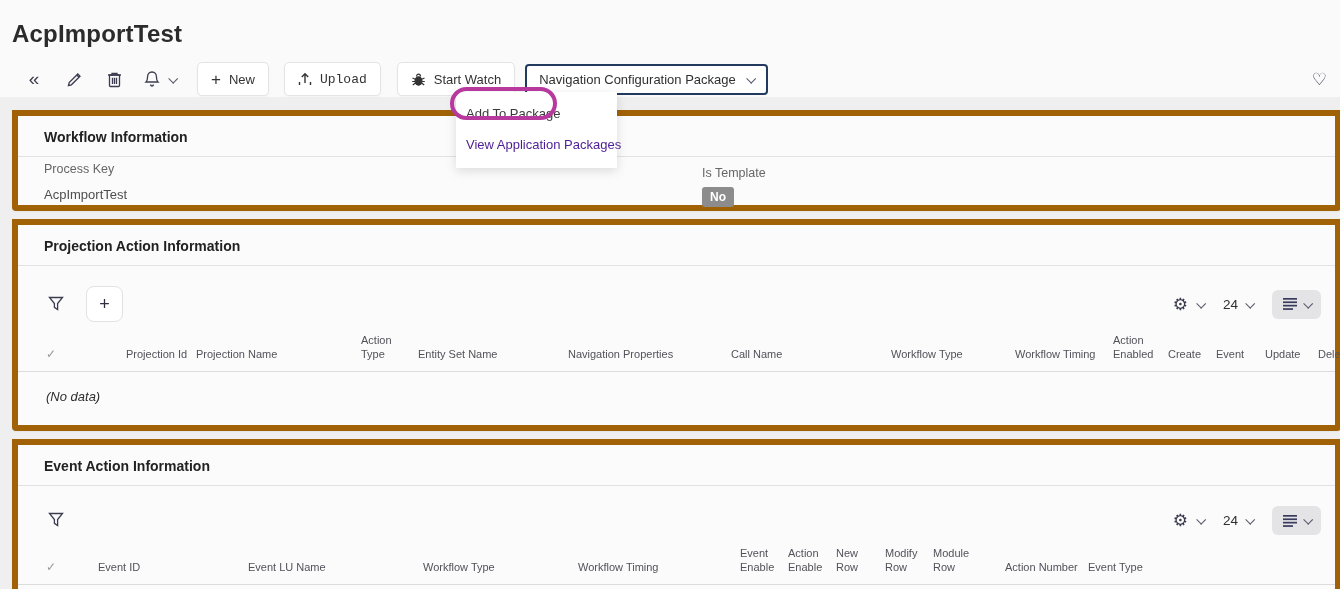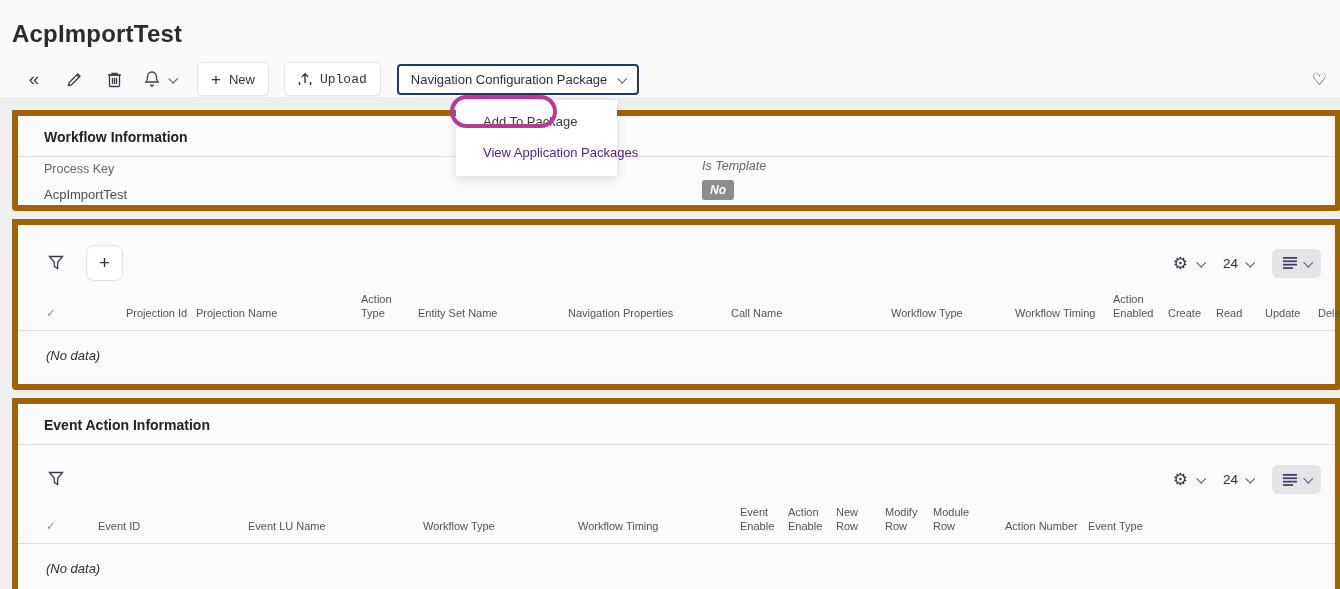--- a/index.html
+++ b/index.html
@@ -17,38 +17,38 @@
   .gap20 { margin-right:20px; }
   .bellwrap { display:flex; align-items:center; gap:9px; margin-right:21px; cursor:pointer; }
   .chev { display:inline-block; width:7px; height:7px; border-right:1.6px solid #56566b; border-bottom:1.6px solid #56566b; transform:rotate(45deg) translateY(-1px); }
   .btn { display:flex; align-items:center; gap:8px; height:34px; padding:0 13px; background:#fff; border:1px solid #e4e4e4; border-radius:5px; font-size:13px; color:#333; font-family:inherit; cursor:pointer; box-shadow:0 1px 2px rgba(0,0,0,.03); white-space:nowrap; }
   .btn .plus-glyph { font-size:17px; font-weight:400; color:#333; line-height:15px; }
   .mr15 { margin-right:15px; } .mr16 { margin-right:16px;font-family:Liberation Mono, monospace; } .mr10 { margin-right:10px; }
   .pkg-dd { display:flex; align-items:center; gap:11px; height:31px; padding:0 12px; background:#fff; border:2px solid #223a5e; border-radius:4px; font-size:13px; color:#2f2f2f; cursor:pointer; white-space:nowrap; }
   .heart { margin-left:auto; margin-right:13px; font-size:17px; color:#3a3a4e; cursor:pointer; line-height:17px; }
 
   
-  .menu { position:absolute; left:456px; top:100px; width:161px; background:#fff; box-shadow:0 3px 10px rgba(0,0,0,.13); padding:6px 17px 8px; z-index:6; }
+  .menu { position:absolute; left:456px; top:92px; width:161px; background:#fff; box-shadow:0 3px 10px rgba(0,0,0,.13); padding:6px 0 8px; z-index:6; }
   .menu-item { padding:8px 10px; font-size:13px; color:#3a3a3a; cursor:pointer; white-space:nowrap; }
   .menu-item.link { color:#4c1d95; }
   .annotation { position:absolute; left:-6px; top:-5px; width:107px; height:33px; border:4px solid #b8399e; border-radius:17px; pointer-events:none; }
 
   
   .card { position:relative; margin-left:12px; width:1329px; background:#fbfbfb; border:6px solid #a16207; border-radius:0 0 4px 4px; box-shadow:0 1px 2px rgba(0,0,0,.04); }
   .card-h { padding:13px 16px 11px 26px; border-bottom:1px solid #e3e2e3; font-size:14px; font-weight:700; color:#222; }
 
   .wf { margin-top:13px; height:101px; }
   .wf-body { position:relative; height:58px; }
   .field label { display:block; font-size:12.5px; color:#666; }
   .f1 { position:absolute; left:26px; top:5px; }
   .f1 .val { margin-top:11px; font-size:13px; color:#4e4e4e; }
   .f2 { position:absolute; left:352px; top:9px; width:315px; }
   .mod-select { margin-top:5px; width:315px; height:30px; background:#fff; border-bottom:1px solid #cccccc; display:flex; align-items:center; justify-content:flex-end; padding-right:12px; cursor:pointer; }
   .tri { width:0; height:0; border-left:5px solid transparent; border-right:5px solid transparent; border-top:6px solid #222; }
-  .f3 { position:absolute; left:684px; top:2px;font-style:italic; }
+  .f3 { position:absolute; left:684px; top:9px; }
   .badge { display:inline-block; margin-top:7px; background:#8c8c8c; color:#fff; font-size:12px; font-weight:700; padding:3px 8px; border-radius:3px; }
 
   
   .sec { margin-top:8px; }
   .grid-toolbar { display:flex; align-items:center; padding:20px 14px 6px 30px; }
   .funnel { cursor:pointer; display:flex; align-items:center; }
   .addbtn { margin-left:22px; width:37px; height:36px; background:#fff; border:1px solid #e2e2e2; border-radius:8px; font-size:18px; font-weight:400; color:#2e2e3e; cursor:pointer; font-family:inherit; line-height:1; }
   .rctrl { margin-left:auto; display:flex; align-items:center; gap:9px; }
   .gear-glyph { font-size:17px; color:#3a3a4e; line-height:17px; cursor:pointer; }
   .psize { display:flex; align-items:center; gap:8px; font-size:13.5px; color:#2e2e2e; cursor:pointer; margin-left:10px; }
@@ -104,20 +104,28 @@
       <button class="btn mr15">
         <span class="plus-glyph">+</span>
         <span>New</span>
       </button>
       <button class="btn mr16">
         <svg width="14" height="15" viewBox="0 0 14 15" fill="none" stroke="#333" stroke-width="1.4">
             <path d="M7 11 V2 M3.8 5 L7 1.8 L10.2 5 M1.5 10 V13 M12.5 10 V13"></path>
           </svg>
         <span>Upload</span>
       </button>
+      <button class="btn mr10">
+        <svg width="15" height="15" viewBox="0 0 15 15" fill="none" stroke="#333" stroke-width="1.2">
+            <ellipse cx="7.5" cy="9" rx="3.4" ry="4.2" fill="#333"></ellipse>
+            <path d="M5.5 4.5 C5.5 3 6.3 2.2 7.5 2.2 C8.7 2.2 9.5 3 9.5 4.5"></path>
+            <path d="M7.5 5 V13 M1.5 6 L4.3 7.2 M1.2 9.5 H4.1 M1.8 13 L4.4 11 M13.5 6 L10.7 7.2 M13.8 9.5 H10.9 M13.2 13 L10.6 11"></path>
+          </svg>
+        <span>Start Watch</span>
+      </button>
 
       <div class="pkg-dd">
         <span>Navigation Configuration Package</span>
         <i class="chev"></i>
       </div>
 
       <span class="heart">♡</span>
     </div>
 
     <div class="menu">
@@ -135,20 +143,21 @@
         <div class="val">AcpImportTest</div>
       </div>
       <div class="field f3">
         <label>Is Template</label>
         <div class="badge">No</div>
       </div>
     </div>
   </section>
 
   <section class="card sec">
+    <div class="card-h">Projection Action Information</div>
     <div class="grid-toolbar">
       <span class="funnel">
         <svg width="16" height="17" viewBox="0 0 16 17" fill="none" stroke="#3c3c50" stroke-width="1.3">
             <path d="M1.5 1.5 H14.5 L9.6 7.5 V13.5 L6.4 11.3 V7.5 Z"></path>
           </svg>
       </span>
       <button class="addbtn">+</button>
       <div class="rctrl">
         <span class="gear-glyph">⚙</span>
         <i class="chev"></i>
@@ -174,21 +183,21 @@
       <span class="col pc1">Projection Id</span>
       <span class="col pc2">Projection Name</span>
       <span class="col pc3">Action Type</span>
       <span class="col pc4">Entity Set Name</span>
       <span class="col pc5">Navigation Properties</span>
       <span class="col pc6">Call Name</span>
       <span class="col pc7">Workflow Type</span>
       <span class="col pc8">Workflow Timing</span>
       <span class="col pc9">Action Enabled</span>
       <span class="col pc10">Create</span>
-      <span class="col pc11">Read</span>
+      <span class="col pc11">Event</span>
       <span class="col pc12">Update</span>
       <span class="col pc13">Delete</span>
     </div>
     <div class="nodata">(No data)</div>
   </section>
 
   <section class="card sec">
     <div class="card-h">Event Action Information</div>
     <div class="grid-toolbar">
       <span class="funnel">

